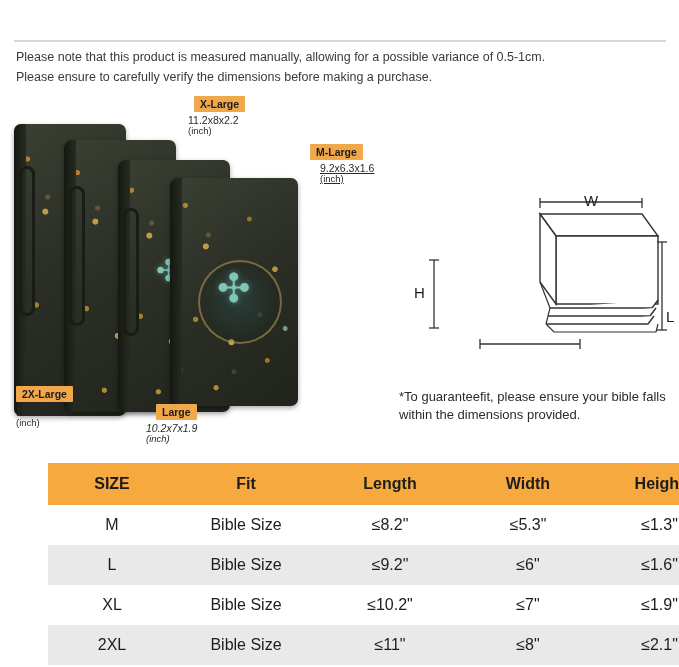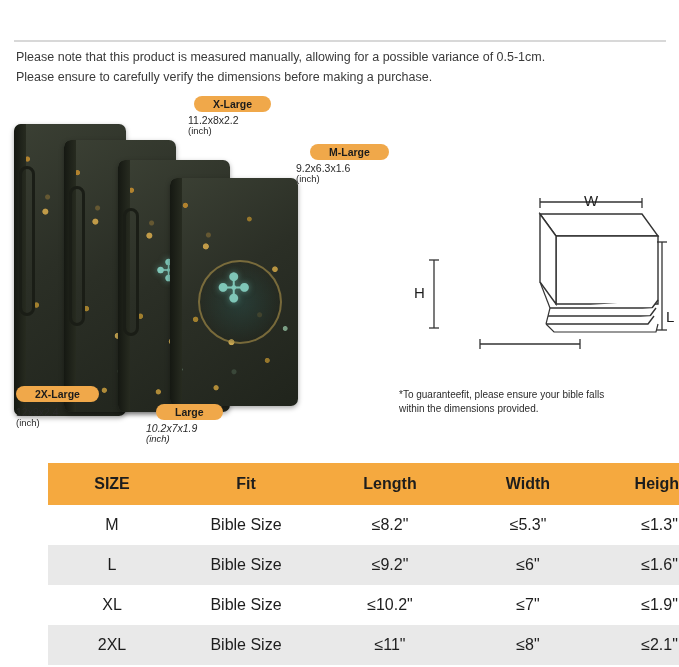--- a/index.html
+++ b/index.html
@@ -108,22 +108,22 @@
     background: radial-gradient(circle, rgba(40,70,65,0.65) 0%, rgba(25,32,26,0.2) 70%, rgba(0,0,0,0) 100%);
   }
 
   
   .tag {
     position: absolute;
     background: #f0a84a;
     color: #1c1c1c;
     font-size: 10.5px;
     font-weight: bold;
-    padding: 2px 19px;
-    border-radius: 8px;
+    padding: 2px 6px;
+    border-radius: 1px;
     white-space: nowrap;
   }
   .dims {
     position: absolute;
     font-size: 10.5px;
     color: #2a2a2a;
     line-height: 1.15;
     white-space: nowrap;
   }
   .dims .inch { font-size: 9.5px; }
@@ -137,21 +137,21 @@
     white-space: nowrap;
   }
   .book-svg {
     position: absolute;
     left: 404px; top: 196px;
   }
   .guarantee {
     position: absolute;
     left: 399px; top: 388px;
     width: 272px;
-    font-size: 10px;
+    font-size: 13px;
     color: #2b2b2b;
     line-height: 1.35;
   }
 
   
   .table {
     position: absolute;
     left: 0; top: 463px;
     width: 679px;
     margin-left: 48px;
@@ -213,21 +213,21 @@
       <div class="dragonfly" style="left:47px; top:90px;">✣</div>
     </div>
 
     <div class="tag" style="left:186px; top:4px;">X-Large</div>
     <div class="dims" style="left:180px; top:22px;">
       <div>11.2x8x2.2</div>
       <div class="inch">(inch)</div>
     </div>
 
     <div class="tag" style="left:302px; top:52px;">M-Large</div>
-    <div class="dims" style="left:288px; top:70px;">
+    <div class="dims" style="left:312px; top:70px;text-decoration:underline;">
       <div>9.2x6.3x1.6</div>
       <div class="inch">(inch)</div>
     </div>
 
     <div class="tag" style="left:8px; top:294px;">2X-Large</div>
     <div class="dims" style="left:8px; top:314px;">
       <div>12x9x2.4</div>
       <div class="inch">(inch)</div>
     </div>
 

